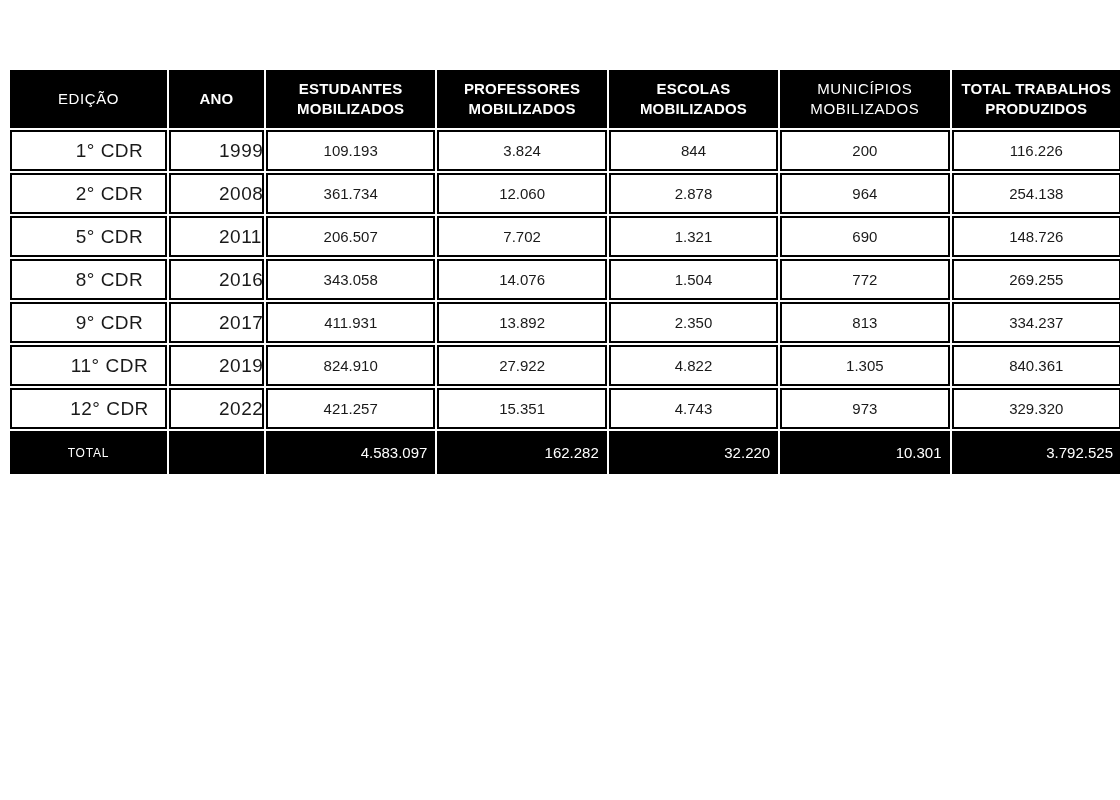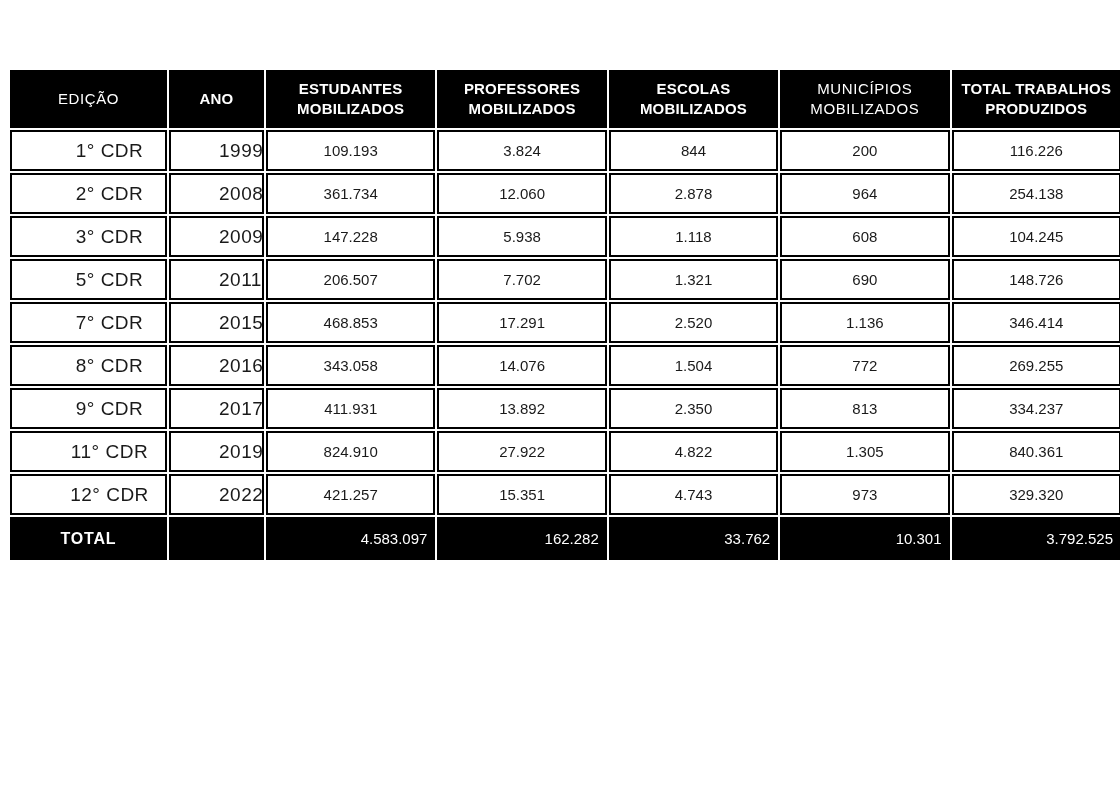--- a/index.html
+++ b/index.html
@@ -60,23 +60,23 @@
   td.num-cell {
     font-size: 15px;
   }
   tr.total-row td {
     background: #000000;
     border-color: #000000;
     color: #ffffff;
     height: 43px;
   }
   tr.total-row td.total-label {
-    font-size: 16px;
+    font-size: 12px;
     letter-spacing: 0.8px;
-    font-weight: 700;
+    font-weight: 400;
   }
   tr.total-row td.total-num {
     font-size: 15px;
     font-weight: 400;
     text-align: right;
   }
 </style>
 </head>
 <body>
 
@@ -115,45 +115,27 @@
         <tr>
           <td class="label-cell">2° CDR</td>
           <td class="label-cell">2008</td>
           <td class="num-cell">361.734</td>
           <td class="num-cell">12.060</td>
           <td class="num-cell">2.878</td>
           <td class="num-cell">964</td>
           <td class="num-cell">254.138</td>
         </tr>
         <tr>
-          <td class="label-cell">3° CDR</td>
-          <td class="label-cell">2009</td>
-          <td class="num-cell">147.228</td>
-          <td class="num-cell">5.938</td>
-          <td class="num-cell">1.118</td>
-          <td class="num-cell">608</td>
-          <td class="num-cell">104.245</td>
-        </tr>
-        <tr>
           <td class="label-cell">5° CDR</td>
           <td class="label-cell">2011</td>
           <td class="num-cell">206.507</td>
           <td class="num-cell">7.702</td>
           <td class="num-cell">1.321</td>
           <td class="num-cell">690</td>
           <td class="num-cell">148.726</td>
-        </tr>
-        <tr>
-          <td class="label-cell">7° CDR</td>
-          <td class="label-cell">2015</td>
-          <td class="num-cell">468.853</td>
-          <td class="num-cell">17.291</td>
-          <td class="num-cell">2.520</td>
-          <td class="num-cell">1.136</td>
-          <td class="num-cell">346.414</td>
         </tr>
         <tr>
           <td class="label-cell">8° CDR</td>
           <td class="label-cell">2016</td>
           <td class="num-cell">343.058</td>
           <td class="num-cell">14.076</td>
           <td class="num-cell">1.504</td>
           <td class="num-cell">772</td>
           <td class="num-cell">269.255</td>
         </tr>
@@ -184,19 +166,19 @@
           <td class="num-cell">973</td>
           <td class="num-cell">329.320</td>
         </tr>
       </tbody>
     <tfoot>
       <tr id="total-row" class="total-row">
           <td class="total-label">TOTAL</td>
           <td class="total-num"></td>
           <td class="total-num">4.583.097</td>
           <td class="total-num">162.282</td>
-          <td class="total-num">33.762</td>
+          <td class="total-num">32.220</td>
           <td class="total-num">10.301</td>
           <td class="total-num">3.792.525</td>
         </tr>
     </tfoot>
   </table>
 </div>
 
 </body></html>

